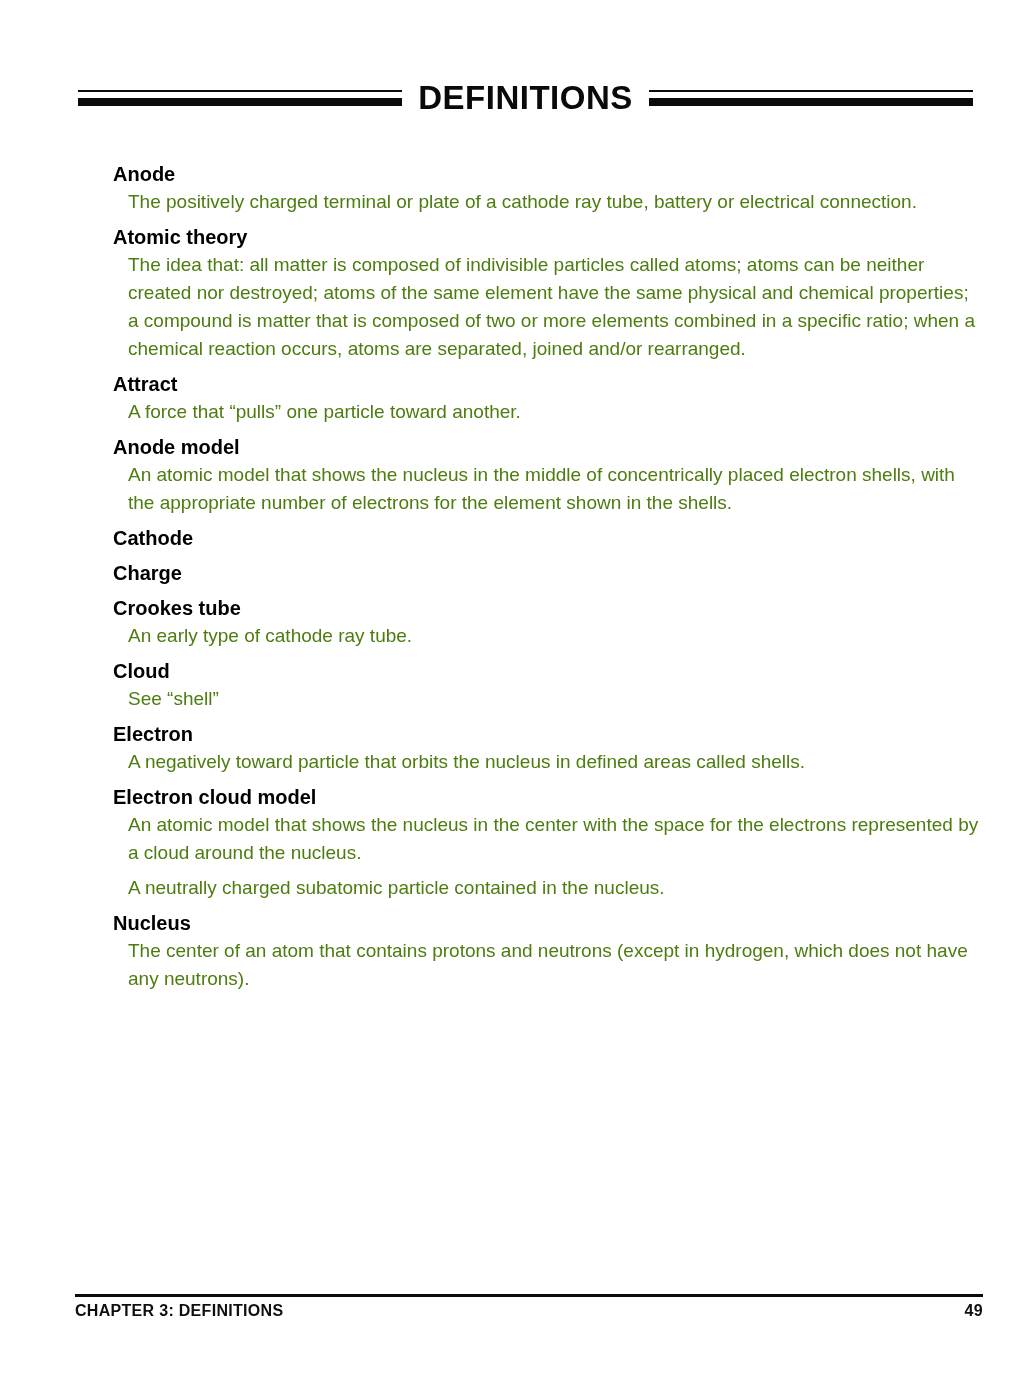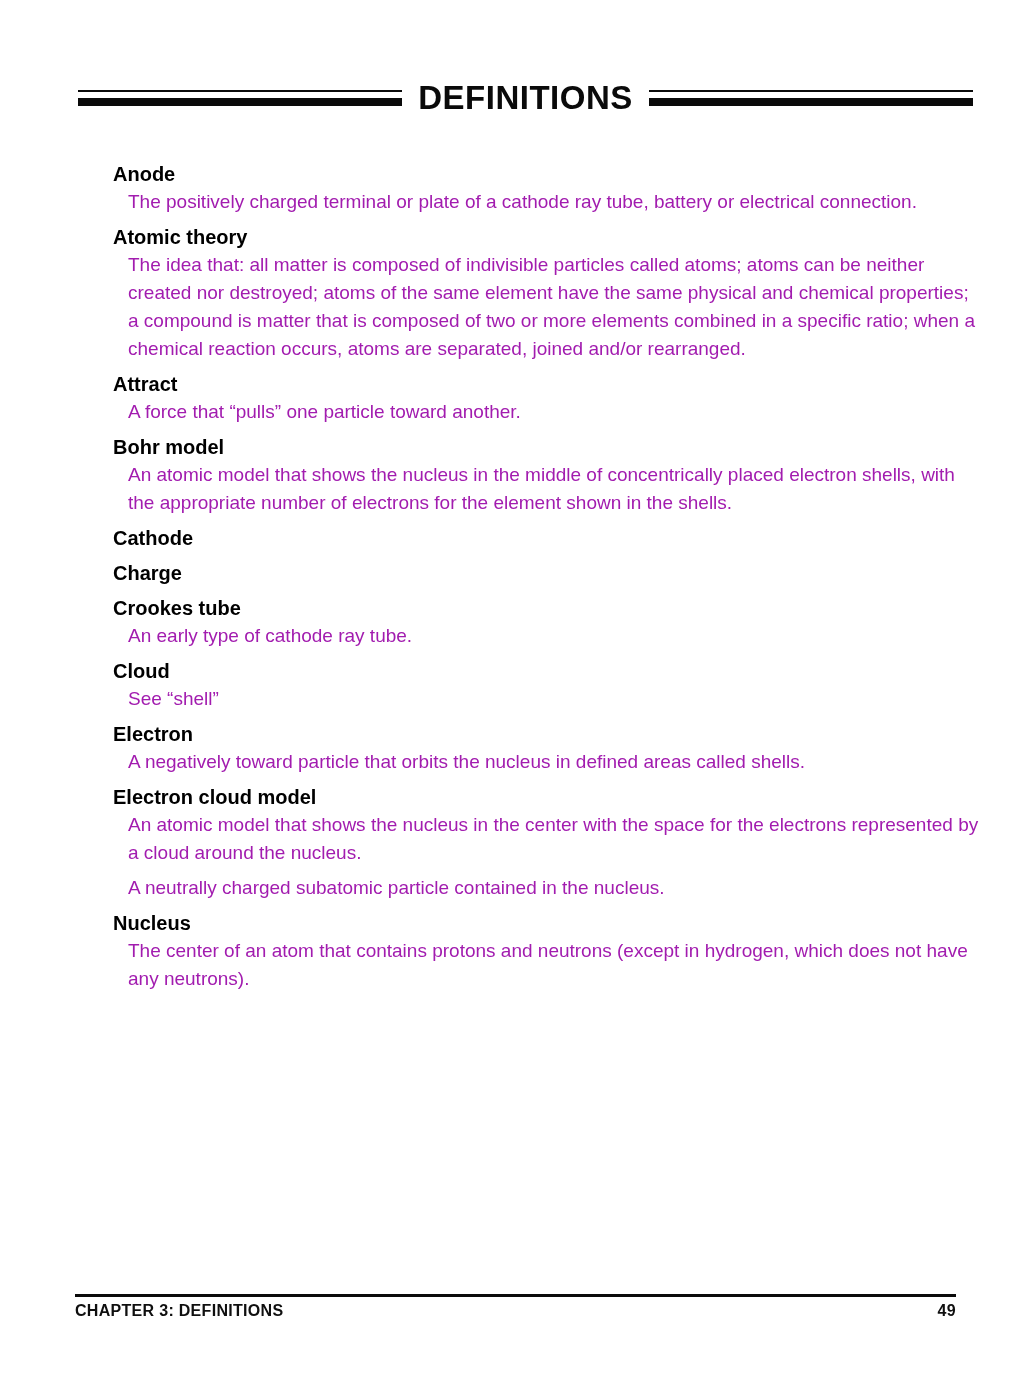--- a/index.html
+++ b/index.html
@@ -55,28 +55,28 @@
     font-weight: bold;
     line-height: 28px;
     color: #000000;
   }
   .definition {
     margin: 0 0 0 15px;
     max-width: 852px;
     font-size: 19px;
     font-weight: normal;
     line-height: 28px;
-    color: #a21caf;
+    color: #4d7c0f;
   }
 
   
   .footer {
     position: absolute;
     left: 75px;
-    right: 68px;
+    right: 41px;
     top: 1294px;
   }
   .footer-rule { height: 3px; background: #0a0a0a; }
   .footer-row {
     display: flex;
     justify-content: space-between;
     align-items: baseline;
     margin-top: 5px;
     font-size: 16px;
     font-weight: bold;
@@ -114,21 +114,21 @@
       <h2 class="term">Atomic theory</h2>
       <p class="definition">The idea that: all matter is composed of indivisible particles called atoms; atoms can be neither created nor destroyed; atoms of the same element have the same physical and chemical properties; a compound is matter that is composed of two or more elements combined in a specific ratio; when a chemical reaction occurs, atoms are separated, joined and/or rearranged.</p>
     </section>
 
     <section class="entry">
       <h2 class="term">Attract</h2>
       <p class="definition">A force that “pulls” one particle toward another.</p>
     </section>
 
     <section class="entry">
-      <h2 class="term">Bohr model</h2>
+      <h2 class="term">Anode model</h2>
       <p class="definition">An atomic model that shows the nucleus in the middle of concentrically placed electron shells, with the appropriate number of electrons for the element shown in the shells.</p>
     </section>
 
     <section class="entry">
       <h2 class="term">Cathode</h2>
     </section>
 
 
     <section class="entry">
       <h2 class="term">Charge</h2>

